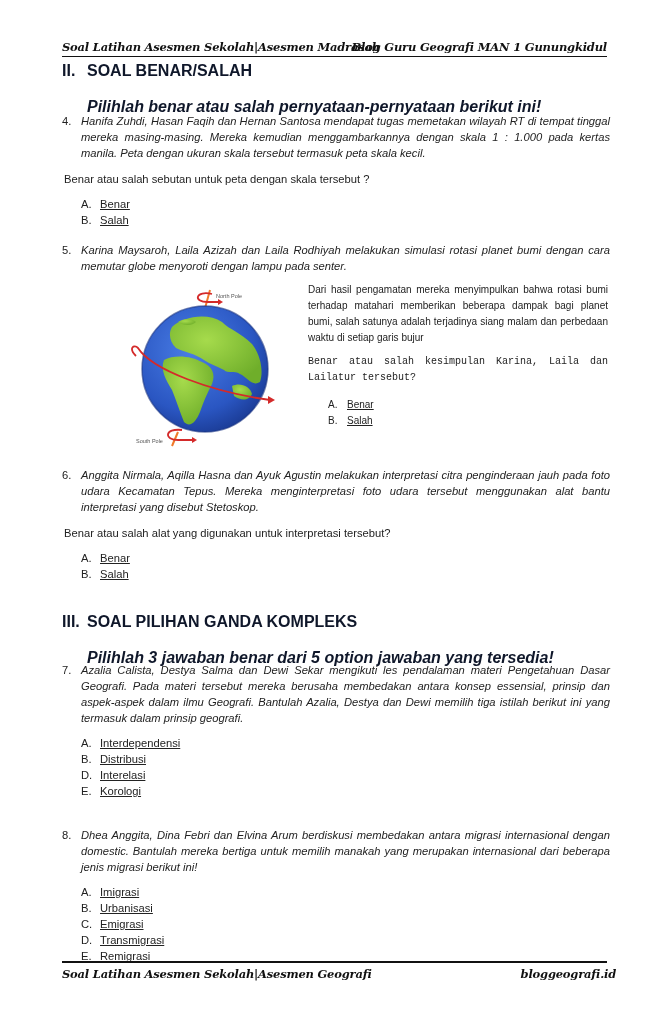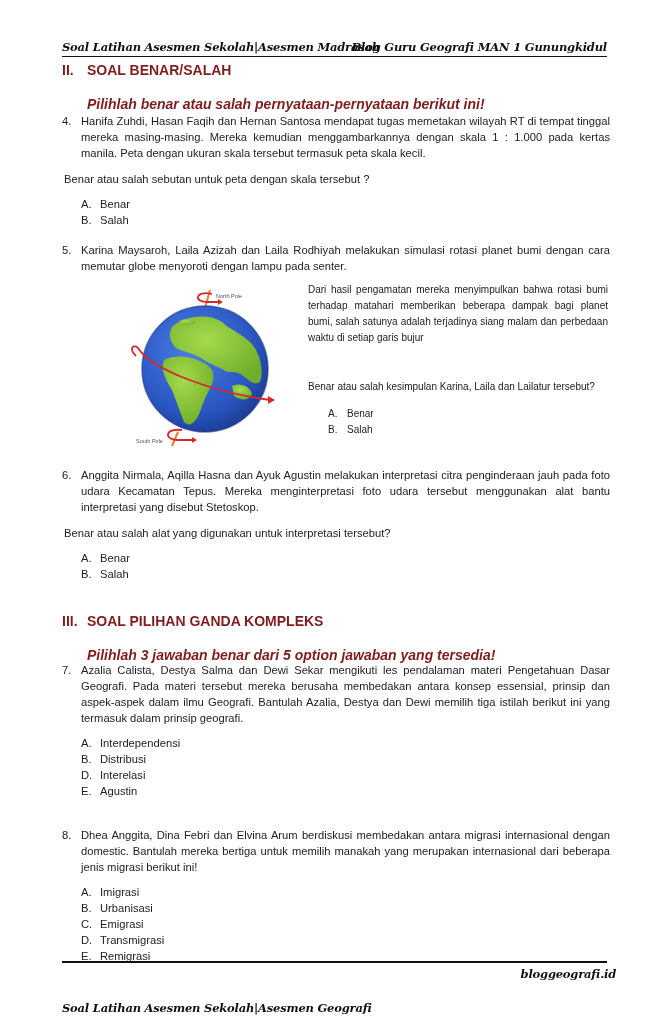--- a/index.html
+++ b/index.html
@@ -7,39 +7,39 @@
          font-family: "Liberation Sans", "DejaVu Sans", sans-serif; color: #1a1a1a; }
   .page { position: absolute; left: 0; top: 0; width: 670px; height: 1024px; border-radius: 24px; }
 
   .hdr { position: absolute; left: 62px; top: 38px; width: 545px; height: 18px;
          border-bottom: 1.4px solid #111; }
   .script { font-family: "DejaVu Serif", serif; font-style: italic; font-weight: bold;
             font-size: 11.5px; color: #111; letter-spacing: -0.2px; }
   .hdr-left { position: absolute; left: 0; top: 2px; }
   .hdr-right { position: absolute; right: 0; top: 2px; }
 
-  .sec { position: absolute; left: 62px; font-weight: bold; font-size: 14px; color: #7f1d1d; }
+  .sec { position: absolute; left: 62px; font-weight: bold; font-size: 16px; color: #0f172a; }
   .sec .num { display: inline-block; width: 25px; }
   .sec .sub { display: block; padding-left: 25px; margin-top: 18px; font-style: italic; }
 
   .q { position: absolute; left: 62px; width: 548px; font-size: 11.2px; line-height: 16px; color: #222; }
   .q .qn { position: absolute; left: 0; top: 0; }
-  .q .qb { margin-left: 19px; text-align: justify; }
+  .q .qb { margin-left: 19px; text-align: justify; font-style: italic; }
   .q .ask { margin-left: 2px; margin-top: 10px; }
-  .opts { margin-left: 19px; margin-top: 9px; }
+  .opts { margin-left: 19px; margin-top: 9px; text-decoration: underline; }
   .opt { height: 16px; line-height: 16px; }
   .opt .l { display: inline-block; width: 19px; }
 
   .globe-wrap { position: absolute; left: 112px; top: 282px; width: 180px; height: 165px; }
   .side { position: absolute; left: 308px; top: 282px; width: 300px; font-size: 10px; line-height: 16px; color: #222; text-align: justify; }
   .side .opts { margin-left: 20px; margin-top: 11px; }
 
   .ftr-line { position: absolute; left: 62px; top: 961px; width: 545px; height: 0;
               border-top: 2px solid #111; }
-  .ftr-left { position: absolute; left: 62px; top: 967px; margin-top: 34px; }
+  .ftr-left { position: absolute; left: 62px; top: 967px; }
   .ftr-right { position: absolute; right: 54px; top: 967px; }
 </style>
 </head>
 <body>
 
 <div class="page">
 
   <div class="hdr">
     <span class="script hdr-left">Soal Latihan Asesmen Sekolah|Asesmen Madrasah</span>
     <span class="script hdr-right">Blog Guru Geografi MAN 1 Gunungkidul</span>
@@ -100,21 +100,21 @@
 
       <line x1="66" y1="150" x2="60" y2="164" stroke="#f07a2a" stroke-width="2"></line>
       <path d="M70,148 C52,146 52,158 66,158 L80,158" fill="none" stroke="#d42a2a" stroke-width="1.8"></path>
       <polygon points="80,155 85,158 80,161" fill="#d42a2a"></polygon>
       <text x="24" y="161" font-size="5.5" fill="#555" font-family="Liberation Sans, sans-serif">South Pole</text>
     </svg>
   </div>
 
   <div class="side">
     <div>Dari hasil pengamatan mereka menyimpulkan bahwa rotasi bumi terhadap matahari memberikan beberapa dampak bagi planet bumi, salah satunya adalah terjadinya siang malam dan perbedaan waktu di setiap garis bujur</div>
-    <div style="margin-top:33px;">Benar atau salah kesimpulan Karina, Laila dan Lailatur tersebut?</div>
+    <div style="margin-top:8px;font-family:Liberation Mono, monospace;">Benar atau salah kesimpulan Karina, Laila dan Lailatur tersebut?</div>
     <div class="opts">
       <div class="opt"><span class="l">A.</span><span>Benar</span></div>
       <div class="opt"><span class="l">B.</span><span>Salah</span></div>
     </div>
   </div>
 
   <div class="q" style="top:467px;">
     <span class="qn">6.</span>
     <div class="qb">Anggita Nirmala, Aqilla Hasna dan Ayuk Agustin melakukan interpretasi citra penginderaan jauh pada foto udara Kecamatan Tepus. Mereka menginterpretasi foto udara tersebut menggunakan alat bantu interpretasi yang disebut Stetoskop.</div>
     <div class="ask">Benar atau salah alat yang digunakan untuk interpretasi tersebut?</div>
@@ -129,21 +129,21 @@
     <span class="sub">Pilihlah 3 jawaban benar dari 5 option jawaban yang tersedia!</span>
   </div>
 
   <div class="q" style="top:662px;">
     <span class="qn">7.</span>
     <div class="qb">Azalia Calista, Destya Salma dan Dewi Sekar mengikuti les pendalaman materi Pengetahuan Dasar Geografi. Pada materi tersebut mereka berusaha membedakan antara konsep essensial, prinsip dan aspek-aspek dalam ilmu Geografi. Bantulah Azalia, Destya dan Dewi memilih tiga istilah berikut ini yang termasuk dalam prinsip geografi.</div>
     <div class="opts">
       <div class="opt"><span class="l">A.</span><span>Interdependensi</span></div>
       <div class="opt"><span class="l">B.</span><span>Distribusi</span></div>
       <div class="opt"><span class="l">D.</span><span>Interelasi</span></div>
-      <div class="opt"><span class="l">E.</span><span>Agustin</span></div>
+      <div class="opt"><span class="l">E.</span><span>Korologi</span></div>
     </div>
   </div>
 
   <div class="q" style="top:827px;">
     <span class="qn">8.</span>
     <div class="qb">Dhea Anggita, Dina Febri dan Elvina Arum berdiskusi membedakan antara migrasi internasional dengan domestic. Bantulah mereka bertiga untuk memilih manakah yang merupakan internasional dari beberapa jenis migrasi berikut ini!</div>
     <div class="opts">
       <div class="opt"><span class="l">A.</span><span>Imigrasi</span></div>
       <div class="opt"><span class="l">B.</span><span>Urbanisasi</span></div>
       <div class="opt"><span class="l">C.</span><span>Emigrasi</span></div>

